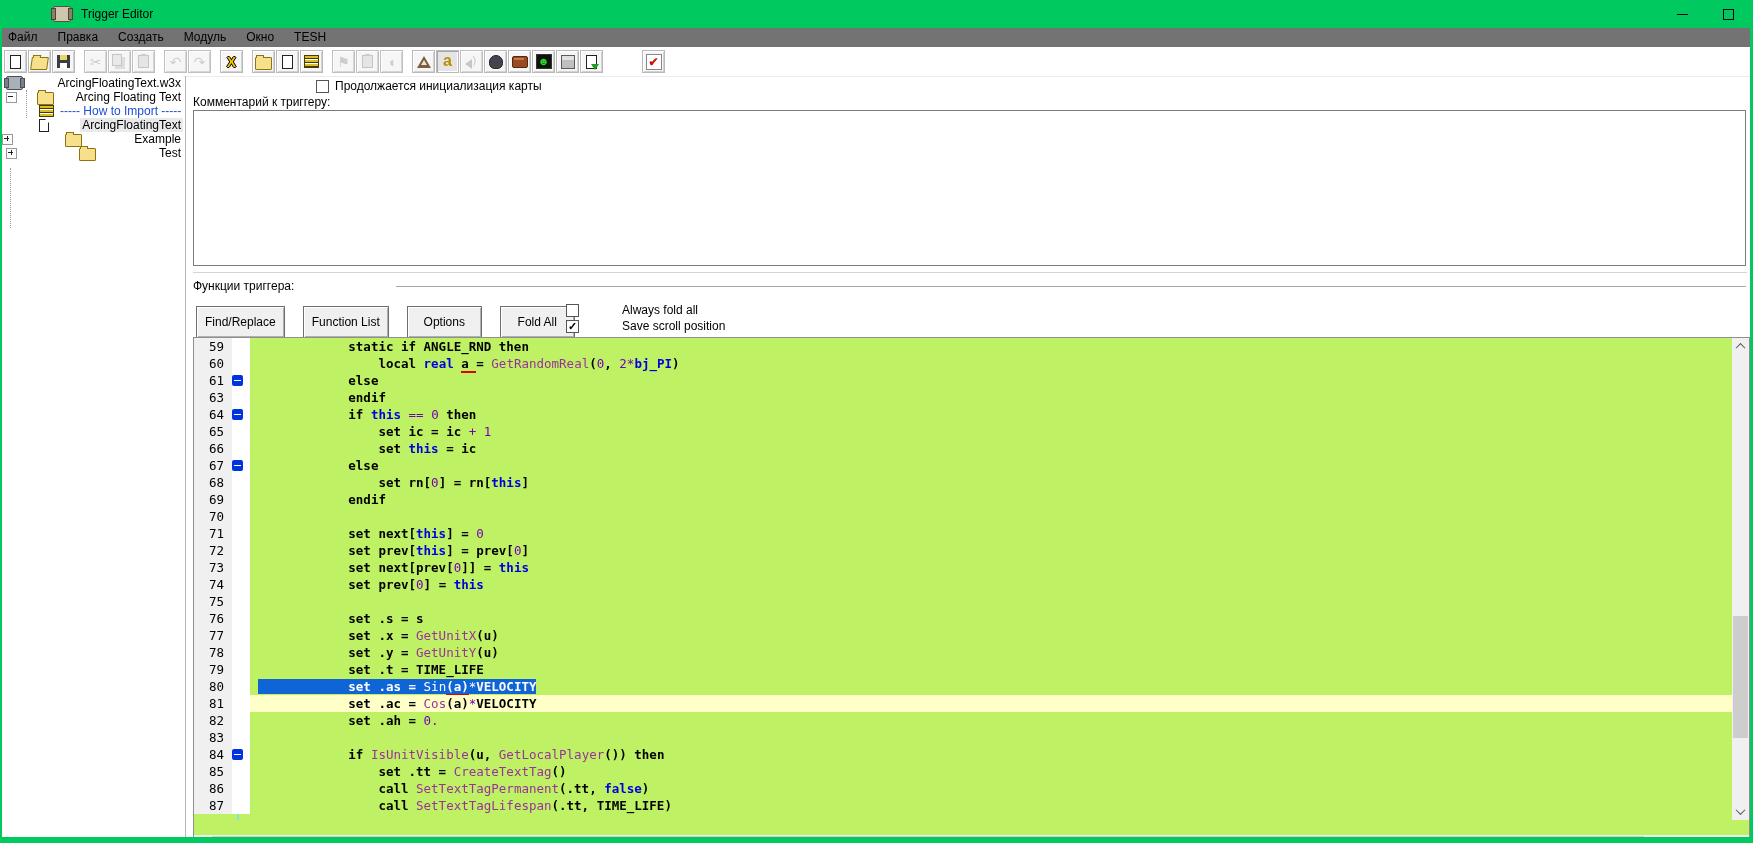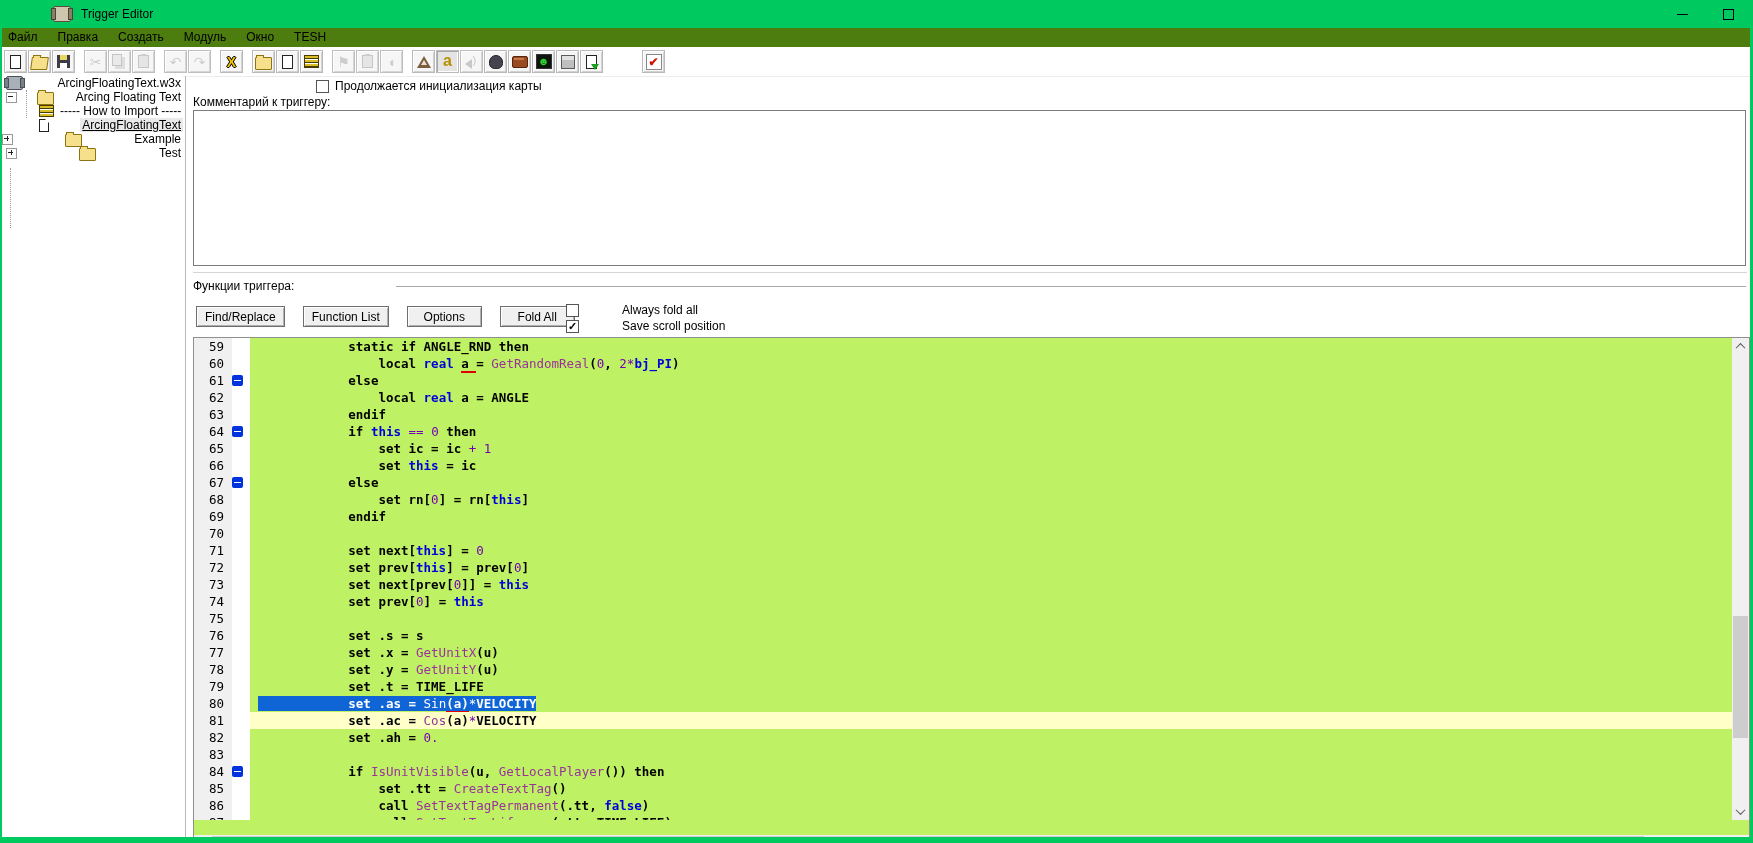--- a/index.html
+++ b/index.html
@@ -17,21 +17,21 @@
   .win-btn{width:46px;height:28px;display:flex;align-items:center;justify-content:center;}
   .glyph-min{width:11px;height:1px;background:#000;}
   .glyph-max{width:9px;height:9px;border:1px solid #000;}
   .glyph-close{position:relative;width:11px;height:11px;}
   .glyph-close::before,.glyph-close::after{content:"";position:absolute;left:5px;top:-1px;width:1.5px;height:13px;background:#000;}
   .glyph-close::before{transform:rotate(45deg);}
   .glyph-close::after{transform:rotate(-45deg);}
   .edge{background:#00c95f;}
 
   
-  .menubar{left:0;top:28px;width:1753px;height:19px;background:#4d7c0f;display:flex;align-items:center;}
+  .menubar{left:0;top:28px;width:1753px;height:19px;background:#737373;display:flex;align-items:center;}
   .menu-item{padding:0 10px;height:19px;line-height:19px;}
   .menu-item:first-child{padding-left:8px;}
 
   
   .toolbar{left:0;top:47px;width:1753px;height:29px;background:#fff;display:flex;align-items:center;border-bottom:1px solid #ececec;}
   .tb-group{display:flex;margin-left:4px;margin-right:4px;}
   .tb-group.big-gap{margin-left:34px;}
   .tb-btn{width:23px;height:23px;margin-right:1px;border:1px solid #b9b9b9;background:#f6f6f6;
           box-shadow:inset 1px 1px 0 #fff,inset -1px -1px 0 #d2d2d2;
           display:flex;align-items:center;justify-content:center;box-sizing:border-box;}
@@ -66,21 +66,21 @@
   .gi-cube::before{content:"";position:absolute;left:0;top:0;width:100%;height:4px;background:#e0e0e0;}
   .gi-import{width:11px;height:14px;background:#fff;border:1px solid #222;position:relative;box-sizing:border-box;}
   .gi-import::after{content:"";position:absolute;right:-3px;bottom:-2px;width:0;height:0;border-left:4px solid transparent;border-right:4px solid transparent;border-top:6px solid #1f9e1f;}
   .gi-tesh{width:14px;height:14px;background:#fff;border:1px solid #888;display:flex;align-items:center;justify-content:center;color:#cc1100;font-weight:bold;font-size:12px;line-height:1;}
 
   
   .tree-panel{left:2px;top:76px;width:181px;height:761px;background:#fff;overflow:hidden;}
   .tree-row{height:14px;display:flex;align-items:center;position:relative;justify-content:space-between;}
   .tree-label{padding:0 2px;white-space:nowrap;}
   .tree-label.selected{background:#e9e9e9;}
-  .tree-label.green{color:#000000;}
+  .tree-label.green{color:#1d4ed8;}
   .expander{width:9px;height:9px;border:1px solid #999;background:#fff;position:relative;flex:none;margin-right:5px;}
   .expander::before{content:"";position:absolute;left:1px;top:3.5px;width:5px;height:1px;background:#222;}
   .expander.plus::after{content:"";position:absolute;left:3.5px;top:1px;width:1px;height:5px;background:#222;}
   .t-ic{flex:none;margin-right:4px;}
   .ic-scroll{width:15px;height:12px;background:#aab0b8;border:1px solid #4a4f58;border-radius:2px;position:relative;}
   .ic-scroll::before{content:"";position:absolute;left:-3px;top:1px;width:3px;height:8px;background:#7a808a;border:1px solid #4a4f58;}
   .ic-scroll::after{content:"";position:absolute;right:-3px;top:1px;width:3px;height:8px;background:#7a808a;border:1px solid #4a4f58;}
   .ic-folder{width:15px;height:11px;background:#f7e08c;border:1px solid #8d7410;border-radius:1px;position:relative;margin-top:2px;}
   .ic-folder::before{content:"";position:absolute;left:0;top:-3px;width:6px;height:2px;background:#f7e08c;border:1px solid #8d7410;border-bottom:none;}
   .ic-bars{width:13px;height:10px;background:repeating-linear-gradient(#d8bc28 0 2px,#4a3c00 2px 3px,#fff 3px 4px);border:1px solid #4a3c00;}
@@ -91,21 +91,21 @@
 
   
   .cb{display:flex;align-items:center;}
   .cb-box{width:13px;height:13px;background:#fff;border:1px solid #555;box-sizing:border-box;margin-right:6px;
           display:flex;align-items:center;justify-content:center;font-size:11px;line-height:1;flex:none;}
   .cb-box.checked::after{content:"✓";font-weight:bold;}
   .label{color:#000;}
   .comment-box{left:193px;top:110px;width:1553px;height:156px;background:#fff;border:1px solid #7a7d80;box-sizing:border-box;}
   .hsplit{left:193px;top:272px;width:1554px;height:1px;background:#d4d4d4;}
   .func-line{left:396px;top:286px;width:1350px;height:1px;background:#a8a8a8;}
-  .btn{height:21px;min-width:75px;padding:0 8px;background:#f0f0f0;border:1px solid #6e6e6e;box-sizing:border-box;
+  .btn{height:32px;min-width:75px;padding:0 8px;background:#f0f0f0;border:1px solid #6e6e6e;box-sizing:border-box;
        box-shadow:inset 1px 1px 0 #fff,inset -1px -1px 0 #b0b0b0;display:flex;align-items:center;justify-content:center;
        margin-right:18px;font-size:12px;text-align:center;}
   .editor-buttons{left:196px;top:306px;display:flex;}
   .fold-checks{left:566px;top:302px;display:flex;flex-direction:column;}
   .fold-checks .cb{height:16px;gap:37px;}
 
   
   .editor-wrap{left:193px;top:337px;width:1557px;height:516px;border:1px solid #8f8f8f;box-sizing:border-box;background:#bef264;}
   .code-area{position:absolute;left:0;top:0;width:1539px;height:482px;overflow:hidden;
              font-family:"DejaVu Sans Mono",monospace;font-size:12.5px;}
@@ -270,21 +270,21 @@
     </div>
     <div class="tree-row" style="padding-left: 4px;">
       <span class="expander minus"></span>
       <span class="t-ic ic-folder"></span>
       <span class="tree-label">Arcing Floating Text</span>
     </div>
     <div class="tree-row" style="padding-left: 37px;">
       <span class="t-ic ic-bars"></span>
       <span class="tree-label green">----- How to Import -----</span>
     </div>
-    <div class="tree-row" style="padding-left: 37px; text-decoration: underline;">
+    <div class="tree-row" style="padding-left: 37px;">
       <span class="t-ic ic-page"></span>
       <span class="tree-label selected">ArcingFloatingText</span>
     </div>
     <div class="tree-row" style="">
       <span class="expander plus"></span>
       <span class="t-ic ic-folder"></span>
       <span class="tree-label">Example</span>
     </div>
     <div class="tree-row" style="padding-left: 4px;">
       <span class="expander plus"></span>
@@ -341,25 +341,20 @@
         <div class="ln-text"><span><span class="tk-b">                local </span><span class="tk-ty">real</span><span class="tk-b"> </span><span class="tk-b tk-err">a </span><span class="tk-b">= </span><span class="tk-nat">GetRandomReal</span><span class="tk-b">(</span><span class="tk-num">0</span><span class="tk-b">, </span><span class="tk-num">2</span><span class="tk-num">*</span><span class="tk-ty">bj_PI</span><span class="tk-b">)</span></span></div>
       </div>
       <div class="code-row">
         <div class="ln-num">61</div>
         <div class="ln-fold">
           <span class="fold-marker"></span>
         </div>
         <div class="ln-text"><span><span class="tk-b">            else</span></span></div>
       </div>
       <div class="code-row">
-        <div class="ln-num">62</div>
-        <div class="ln-fold"></div>
-        <div class="ln-text"><span><span class="tk-b">                local </span><span class="tk-ty">real</span><span class="tk-b"> a = ANGLE</span></span></div>
-      </div>
-      <div class="code-row">
         <div class="ln-num">63</div>
         <div class="ln-fold"></div>
         <div class="ln-text"><span><span class="tk-b">            endif</span></span></div>
       </div>
       <div class="code-row">
         <div class="ln-num">64</div>
         <div class="ln-fold">
           <span class="fold-marker"></span>
         </div>
         <div class="ln-text"><span><span class="tk-b">            if </span><span class="tk-ty">this</span><span class="tk-b"> </span><span class="tk-num">==</span><span class="tk-b"> </span><span class="tk-num">0</span><span class="tk-b"> then</span></span></div>

